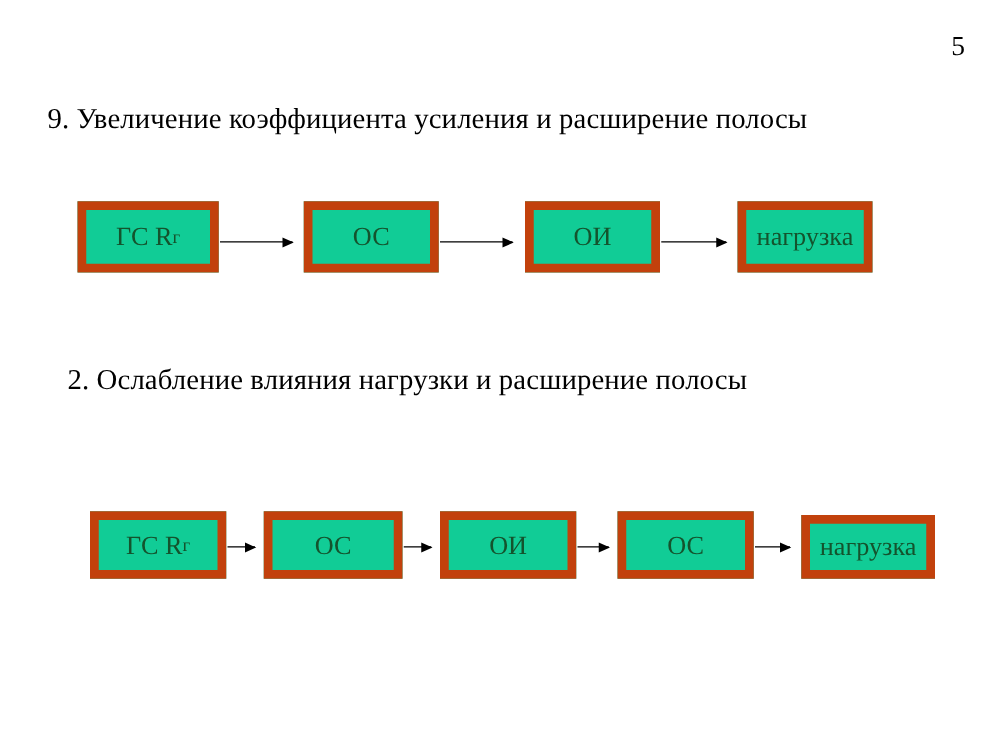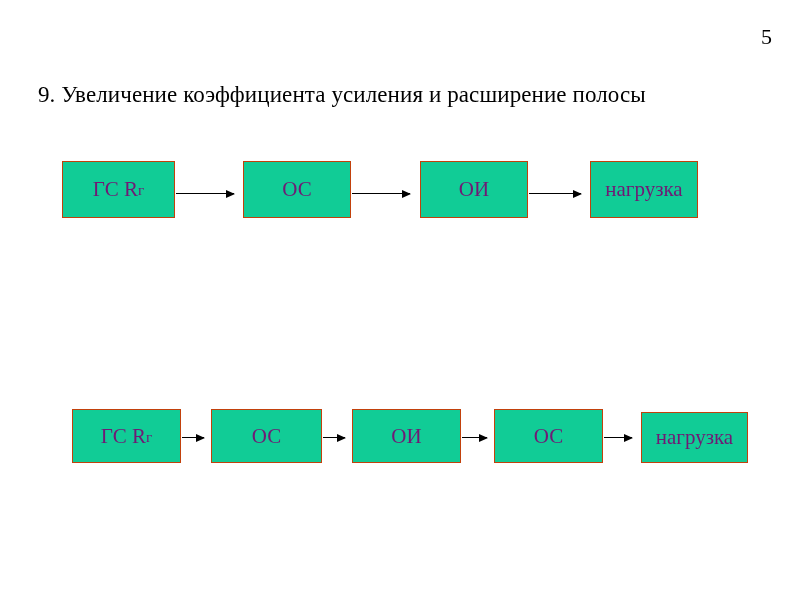--- a/index.html
+++ b/index.html
@@ -47,27 +47,27 @@
     position: absolute;
     left: 0;
     width: 800px;
   }
   .diagram-1 { top: 0; height: 600px; }
 
   .node {
     position: absolute;
     box-sizing: border-box;
     background: #11cc96;
-    border: 1px solid #c2410c;
+    border: 7px solid #c2410c;
     display: flex;
     align-items: center;
     justify-content: center;
     font-size: 21px;
     line-height: 1;
-    color: #701a75;
+    color: #14532d;
     white-space: nowrap;
   }
   .node .sub {
     font-size: 15px;
     vertical-align: baseline;
     position: relative;
     top: 1px;
   }
 
   .connector {
@@ -118,20 +118,21 @@
 
     <div class="connector" style="left:529px; top:193px; width:52px;"></div>
 
     <div class="node" style="left:590px; top:161px; width:108px; height:57px;">
       <span>нагрузка</span>
         <span class="sub"></span>
     </div>
 
   </div>
 
+  <div class="heading heading-2">2. Ослабление влияния нагрузки и расширение полосы</div>
 
   <div class="diagram diagram-2">
 
     <div class="node" style="left:72px; top:409px; width:109px; height:54px;">
       <span>ГС R</span>
         <span class="sub">г</span>
     </div>
 
     <div class="connector" style="left:182px; top:437px; width:22px;"></div>
 

